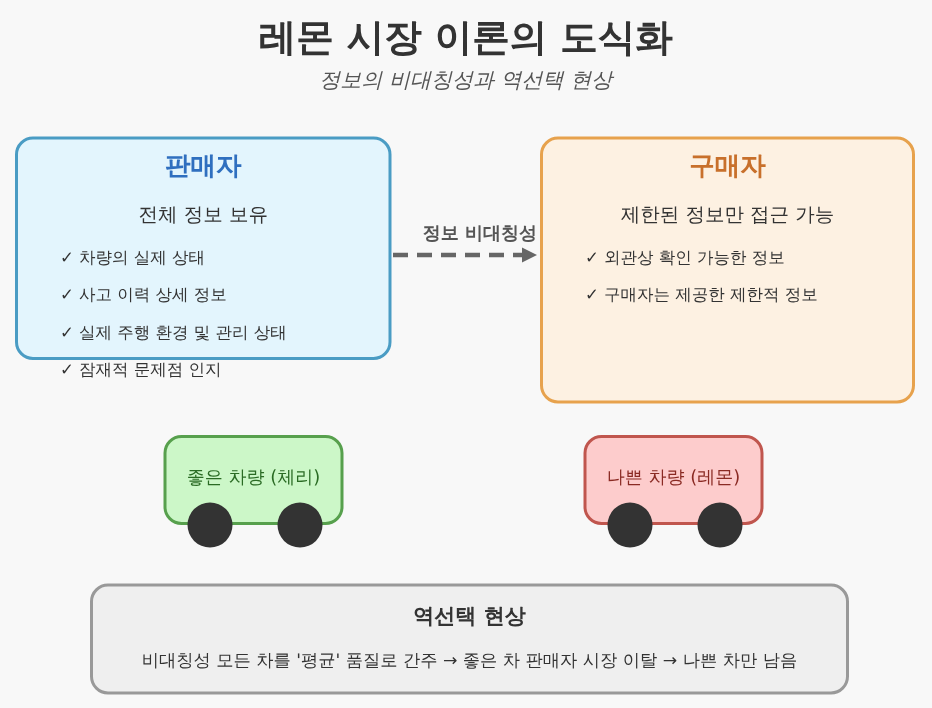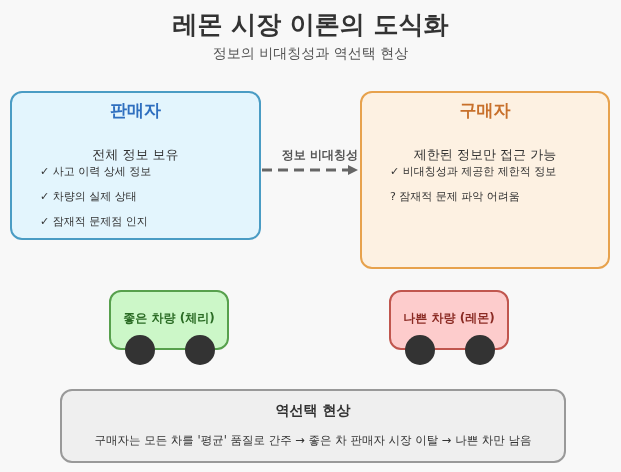--- a/index.html
+++ b/index.html
@@ -2,77 +2,78 @@
 <html><head>
 <meta charset="utf-8">
 <style>
   html, body { margin:0; padding:0; }
   body {
     width:621px; height:472px; background:#f8f8f8; position:relative; overflow:hidden;
     font-family: "DejaVu Sans", "Liberation Sans", sans-serif;
   }
   .abs { position:absolute; }
   .title { left:0; width:621px; top:8px; text-align:center; font-size:25px; font-weight:bold; color:#333; }
-  .subtitle { left:0; width:621px; top:45px; text-align:center; font-size:14px; color:#555; }
+  .subtitle { left:0; width:621px; top:45px; text-align:center; font-size:14px; color:#555;font-style:italic; }
 
   .box { position:absolute; border-radius:12px; box-sizing:border-box; }
   .seller { left:10px; top:91px; width:251px; height:149px; background:#e3f5fd; border:2.5px solid #4a9cc4; }
   .buyer { left:360px; top:91px; width:250px; height:178px; background:#fdf1e2; border:2.5px solid #e7a24d; }
   .box-head { position:absolute; left:0; right:0; top:6px; text-align:center; font-size:17px; font-weight:bold; }
   .seller .box-head { color:#2f6fbf; }
   .buyer .box-head { color:#c8702b; }
-  .box-sub { position:absolute; left:0; right:0; top:41px; text-align:center; font-size:13px; color:#333;margin-top:12px; }
+  .box-sub { position:absolute; left:0; right:0; top:41px; text-align:center; font-size:13px; color:#333; }
   .items { position:absolute; left:28px; top:70px; margin:0; padding:0; list-style:none; }
   .buyer .items { left:28px; }
   .items li { font-size:11px; color:#333; height:25px; line-height:18px; white-space:nowrap; }
 
   .asym-label { left:262px; top:147px; width:96px; text-align:right; font-size:12px; font-weight:bold; color:#555; }
   .arrow { left:262px; top:164px; width:96px; height:12px; }
 
   .car { position:absolute; width:120px; height:70px; }
   .car-body { position:absolute; left:14px; top:10px; width:120px; height:60px; box-sizing:border-box; border-radius:12px; border:2px solid; }
   .good .car-body { background:#ccf7c8; border-color:#57a04d; }
   .bad .car-body { background:#fdcccc; border-color:#c0564e; }
-  .car-label { position:absolute; left:0; right:0; top:18px; text-align:center; font-size:12px; font-weight:bold; }
+  .car-label { position:absolute; left:0; right:0; top:18px; text-align:center; font-size:12px; font-weight:normal; }
   .good .car-label { color:#2a6b24; }
   .bad .car-label { color:#8a2a23; }
   .wheel { position:absolute; width:30px; height:30px; border-radius:50%; background:#333; top:55px; }
 
   .result { left:60px; top:389px; width:506px; height:74px; box-sizing:border-box; background:#efefef; border:2px solid #999; border-radius:12px; }
   .result-head { position:absolute; left:0; right:0; top:11px; text-align:center; font-size:14px; font-weight:bold; color:#333; }
   .result-text { position:absolute; left:0; right:0; top:42px; text-align:center; font-size:11.5px; color:#333; white-space:nowrap; }
 </style>
 </head>
 <body>
 
 <div class="abs title">레몬 시장 이론의 도식화</div>
 <div class="abs subtitle">정보의 비대칭성과 역선택 현상</div>
 
 <div class="box seller">
   <div class="box-head">판매자</div>
   <div class="box-sub">전체 정보 보유</div>
   <ul class="items">
+    <li>✓ 차량의 실제 상태</li>
     <li>✓ 사고 이력 상세 정보</li>
-    <li>✓ 차량의 실제 상태</li>
+    <li>✓ 실제 주행 환경 및 관리 상태</li>
     <li>✓ 잠재적 문제점 인지</li>
   </ul>
 </div>
 
 <div class="abs asym-label">정보 비대칭성</div>
 <svg class="abs arrow" viewBox="0 0 96 12">
   <line x1="0" y1="6" x2="86" y2="6" stroke="#666" stroke-width="3" stroke-dasharray="10,6"></line>
   <polygon points="86,1 96,6 86,11" fill="#666"></polygon>
 </svg>
 
 <div class="box buyer">
   <div class="box-head">구매자</div>
   <div class="box-sub">제한된 정보만 접근 가능</div>
   <ul class="items">
-    <li>✓ 비대칭성과 제공한 제한적 정보</li>
-    <li>? 잠재적 문제 파악 어려움</li>
+    <li>✓ 외관상 확인 가능한 정보</li>
+    <li>✓ 구매자는 제공한 제한적 정보</li>
   </ul>
 </div>
 
 <div class="car good" style="left:95px; top:280px;">
   <div class="car-body">
     <div class="car-label">좋은 차량 (체리)</div>
   </div>
   <div class="wheel" style="left:30px;"></div>
   <div class="wheel" style="left:90px;"></div>
 </div>
@@ -80,14 +81,14 @@
 <div class="car bad" style="left:375px; top:280px;">
   <div class="car-body">
     <div class="car-label">나쁜 차량 (레몬)</div>
   </div>
   <div class="wheel" style="left:30px;"></div>
   <div class="wheel" style="left:90px;"></div>
 </div>
 
 <div class="abs result">
   <div class="result-head">역선택 현상</div>
-  <div class="result-text">구매자는 모든 차를 '평균' 품질로 간주 → 좋은 차 판매자 시장 이탈 → 나쁜 차만 남음</div>
+  <div class="result-text">비대칭성 모든 차를 '평균' 품질로 간주 → 좋은 차 판매자 시장 이탈 → 나쁜 차만 남음</div>
 </div>
 
 </body></html>

